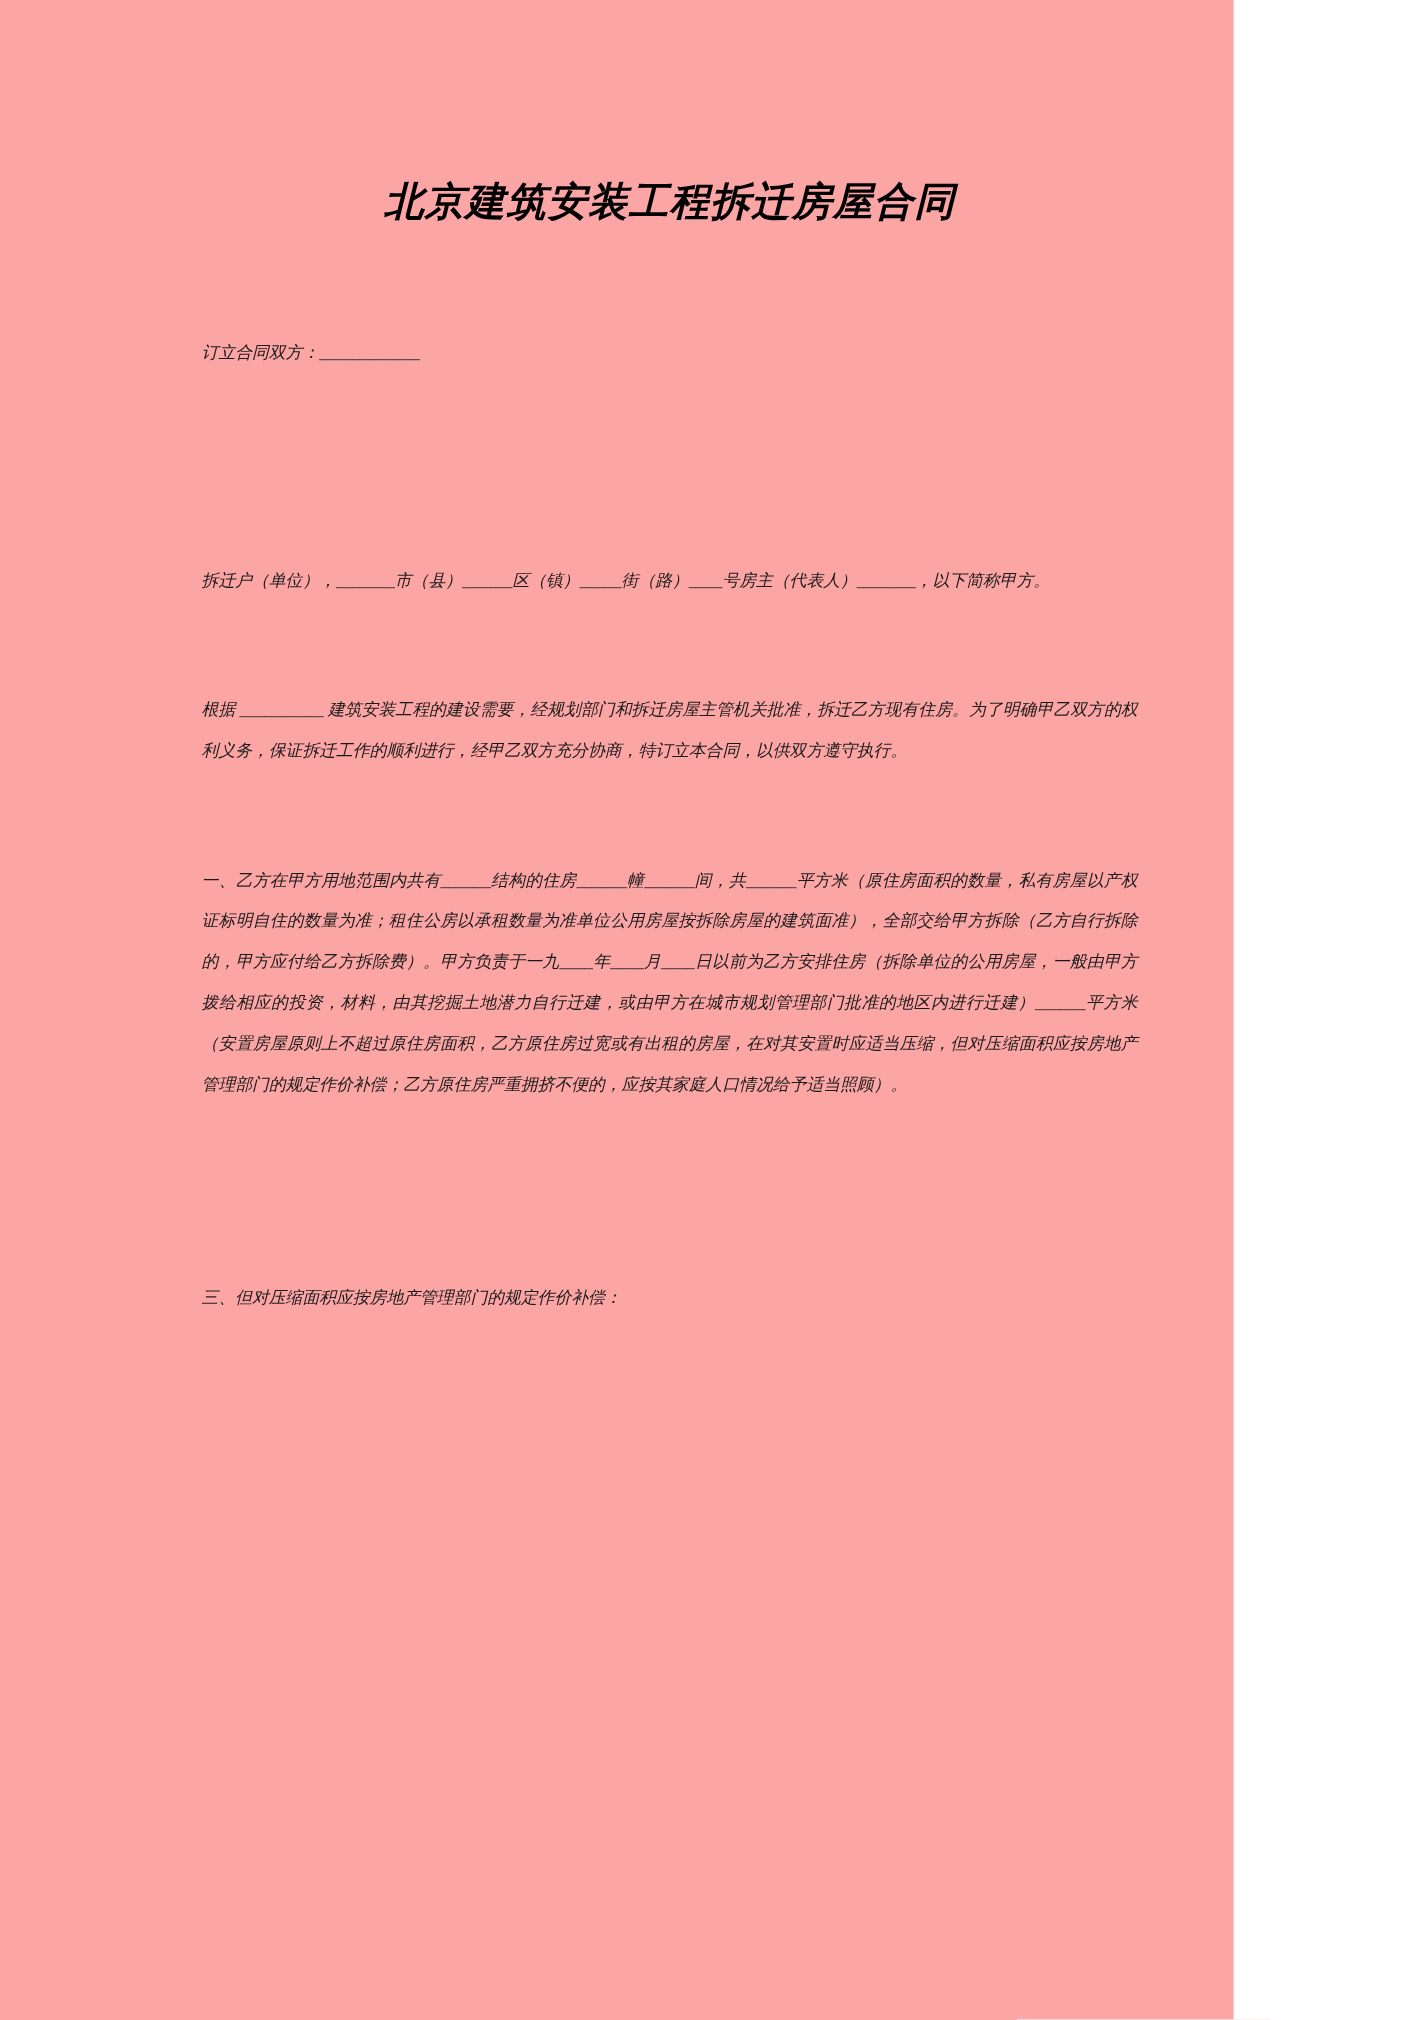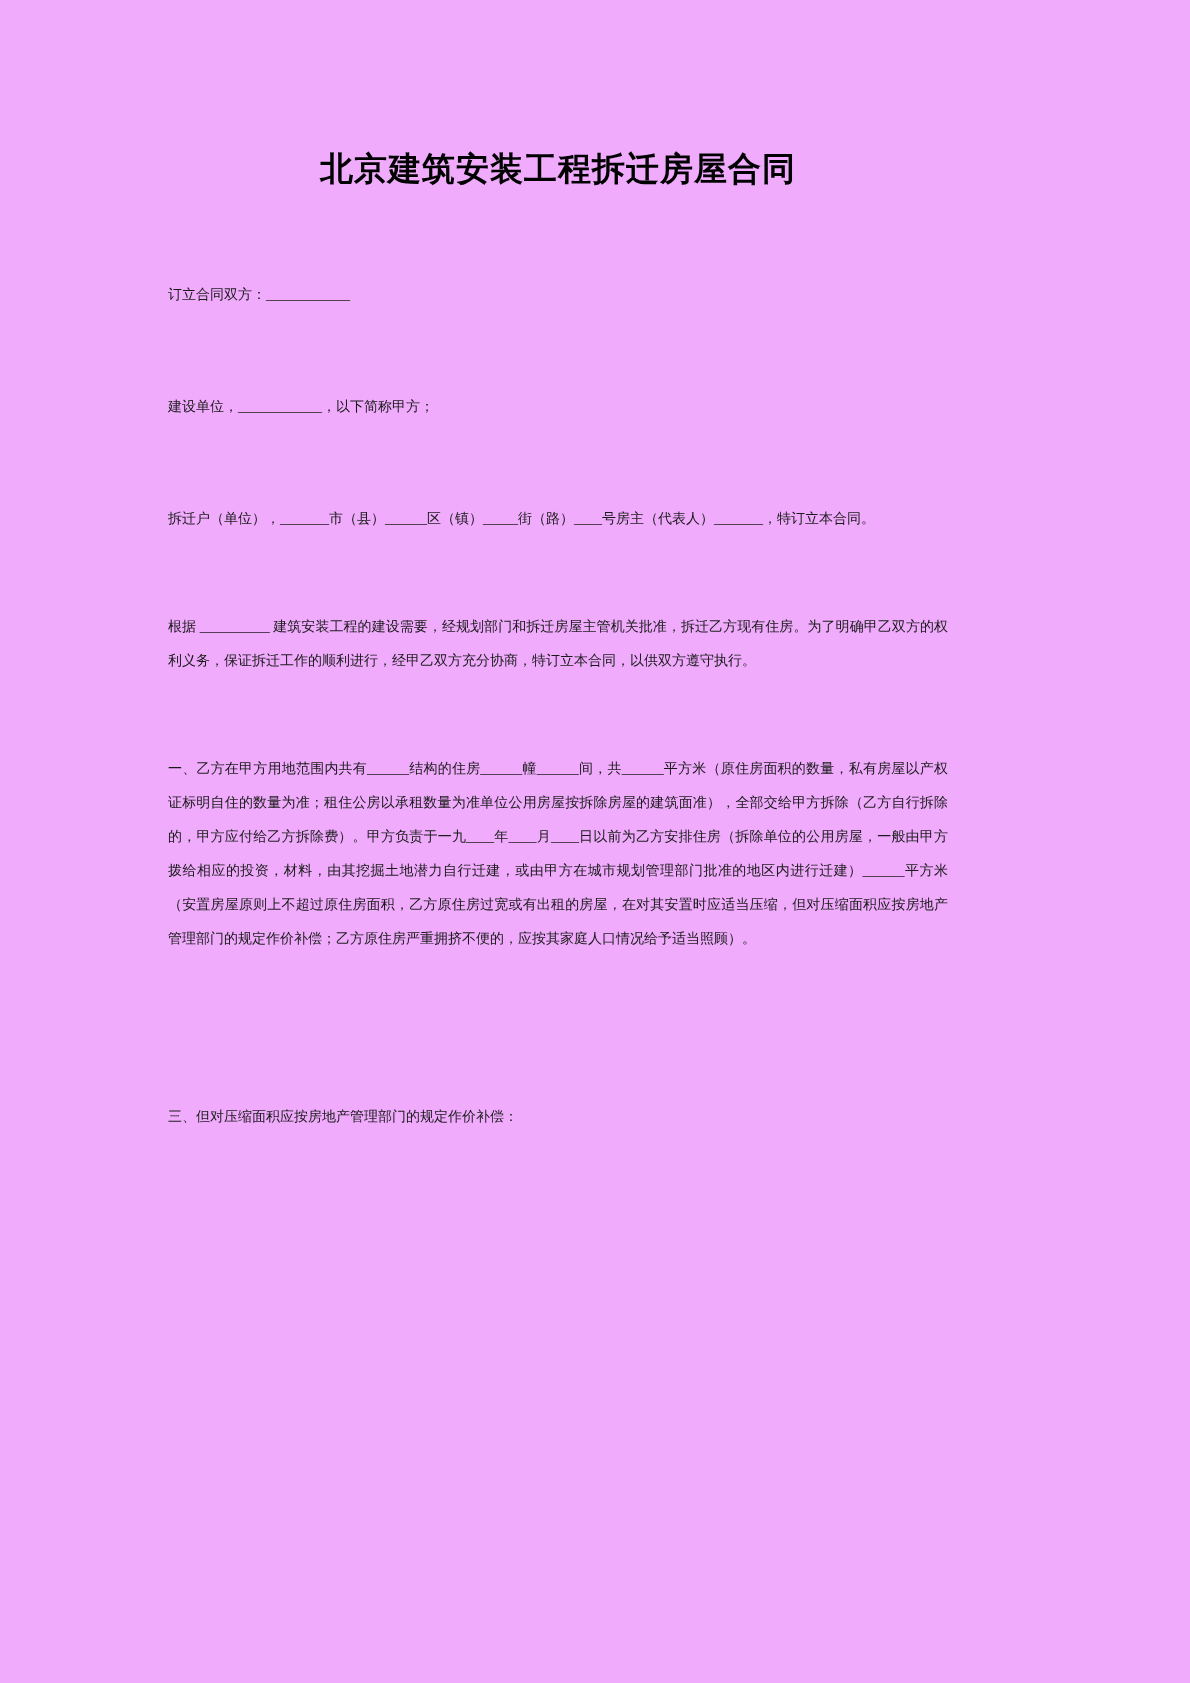--- a/index.html
+++ b/index.html
@@ -9,26 +9,27 @@
   }
   body {
     width: 1190px;
     height: 1683px;
     font-family: "Liberation Serif", "DejaVu Serif", serif;
     color: #000000;
     -webkit-font-smoothing: antialiased;
   }
   .page {
     position: relative;
-    width: 1190px;
+    width: 1028px;
     height: 1683px;
     box-sizing: border-box;
     padding: 0;
-    background: #f0abfc;
+    background: #fca5a5;
     overflow: hidden;
+    font-style: italic;
   }
   .content {
     position: absolute;
     left: 168px;
     top: 0;
     width: 780px;
   }
   .doc-title {
     margin: 0;
     padding: 0;
@@ -61,25 +62,24 @@
   <div class="content">
 
     <h1 class="doc-title">北京建筑安装工程拆迁房屋合同</h1>
 
     <div class="gap-xl"></div>
 
     <p class="para">订立合同双方：____________</p>
 
     <div class="gap-lg"></div>
 
-    <p class="para">建设单位，____________，以下简称甲方；</p>
 
     <div class="gap-lg"></div>
 
-    <p class="para">拆迁户（单位），_______市（县）______区（镇）_____街（路）____号房主（代表人）_______，特订立本合同。</p>
+    <p class="para">拆迁户（单位），_______市（县）______区（镇）_____街（路）____号房主（代表人）_______，以下简称甲方。</p>
 
     <div class="gap-md"></div>
 
     <p class="para">根据 __________ 建筑安装工程的建设需要，经规划部门和拆迁房屋主管机关批准，拆迁乙方现有住房。为了明确甲乙双方的权利义务，保证拆迁工作的顺利进行，经甲乙双方充分协商，特订立本合同，以供双方遵守执行。</p>
 
     <div class="gap-md"></div>
 
     <p class="para">一、乙方在甲方用地范围内共有______结构的住房______幢______间，共______平方米（原住房面积的数量，私有房屋以产权证标明自住的数量为准；租住公房以承租数量为准单位公用房屋按拆除房屋的建筑面准），全部交给甲方拆除（乙方自行拆除的，甲方应付给乙方拆除费）。甲方负责于一九____年____月____日以前为乙方安排住房（拆除单位的公用房屋，一般由甲方拨给相应的投资，材料，由其挖掘土地潜力自行迁建，或由甲方在城市规划管理部门批准的地区内进行迁建）______平方米（安置房屋原则上不超过原住房面积，乙方原住房过宽或有出租的房屋，在对其安置时应适当压缩，但对压缩面积应按房地产管理部门的规定作价补偿；乙方原住房严重拥挤不便的，应按其家庭人口情况给予适当照顾）。</p>
 
     <div class="gap-md"></div>

